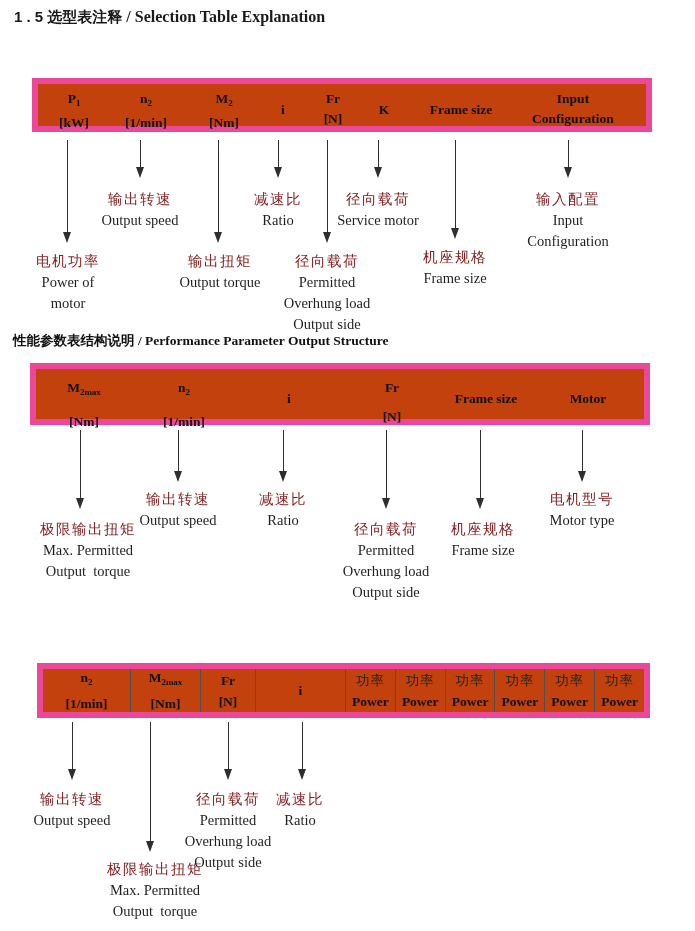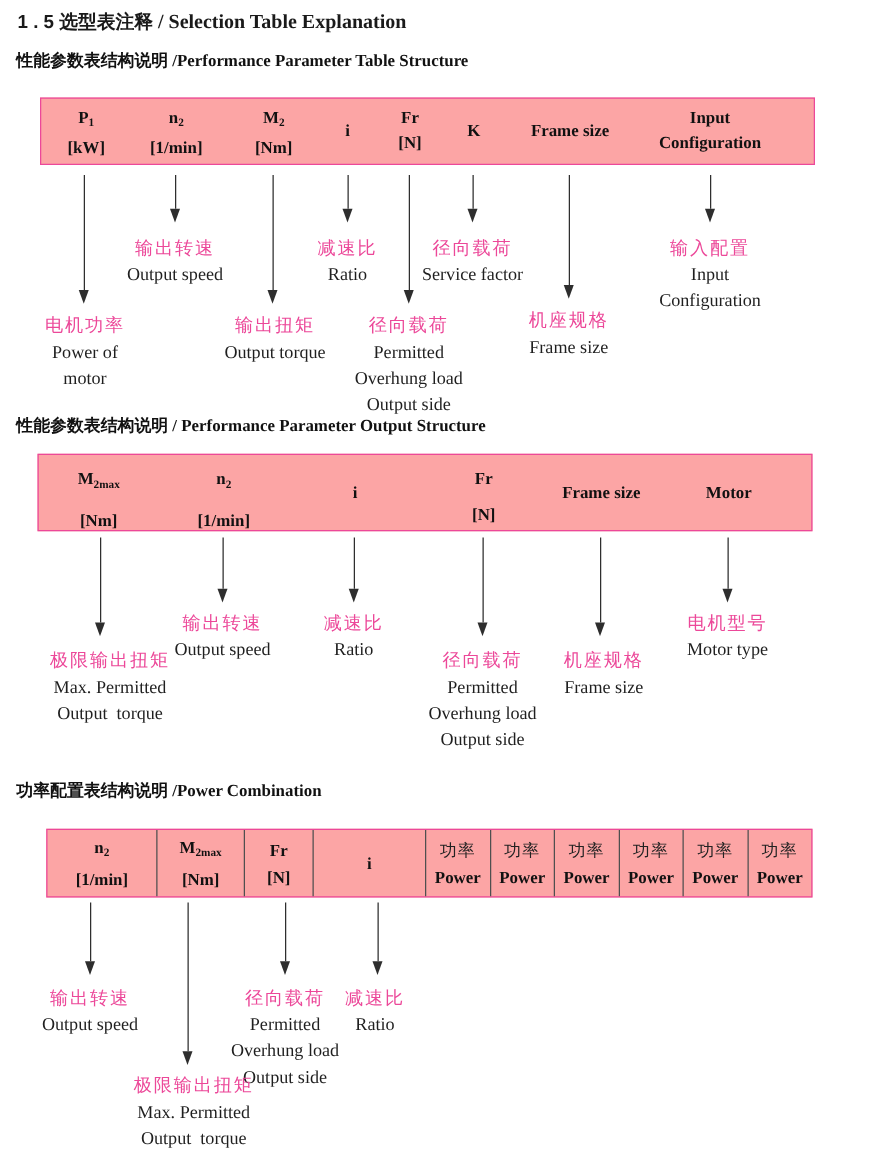--- a/index.html
+++ b/index.html
@@ -5,35 +5,35 @@
   html,body{margin:0;padding:0;background:#fff;}
   #page{position:relative;width:695px;height:931px;background:#ffffff;overflow:hidden;color:#1a1a1a;}
 
   .title{position:absolute;left:14px;top:8px;white-space:nowrap;}
   .title .t-zh{font-family:"Liberation Sans","DejaVu Sans",sans-serif;font-weight:bold;font-size:15px;}
   .title .t-en{font-family:"Liberation Serif","DejaVu Serif",serif;font-weight:bold;font-size:16px;}
 
   .heading{position:absolute;left:13px;white-space:nowrap;font-weight:bold;font-size:13.5px;
            font-family:"Liberation Serif","DejaVu Serif",serif;color:#111;}
 
-  .tbl{position:absolute;background:#fca5a5;border:1px solid #ec4899;box-sizing:border-box;}
+  .tbl{position:absolute;background:#c2410c;border:6px solid #ec4899;box-sizing:border-box;}
   .cell{position:absolute;transform:translateX(-50%);text-align:center;white-space:nowrap;
         font-family:"Liberation Serif","DejaVu Serif",serif;font-weight:bold;font-size:13.5px;
         line-height:20px;color:#111;}
   .cell.wide{line-height:29px;}
   sub{font-size:9px;vertical-align:-3px;}
 
   .arrow{position:absolute;width:0;border-left:1.5px solid #2e2e2e;}
   .arrow::after{content:"";position:absolute;left:-5.2px;bottom:-11px;
                 border-left:4.5px solid transparent;border-right:4.5px solid transparent;
                 border-top:11px solid #2e2e2e;}
 
   .lbl{position:absolute;transform:translateX(-50%);text-align:center;white-space:nowrap;}
   .lbl .zh{font-family:"Liberation Sans","DejaVu Sans",sans-serif;font-size:14.5px;line-height:22px;
-           letter-spacing:1.5px;color:#ec4899;}
+           letter-spacing:1.5px;color:#7f1d1d;}
   .lbl .en{font-family:"Liberation Serif","DejaVu Serif",serif;font-size:14.5px;line-height:21px;color:#1f1f1f;}
 
   #t3{display:flex;}
   #t3 .c3{box-sizing:border-box;border-right:1px solid #4f4f4f;display:flex;flex-direction:column;
           justify-content:center;align-items:center;text-align:center;white-space:nowrap;
           font-family:"Liberation Serif","DejaVu Serif",serif;font-weight:bold;font-size:13.5px;
           line-height:21px;color:#111;}
   #t3 .c3:last-child{border-right:none;}
   #t3 .zh3{font-family:"Liberation Sans","DejaVu Sans",sans-serif;font-weight:normal;font-size:13.5px;
            letter-spacing:1px;color:#222;}
@@ -41,21 +41,20 @@
 </head>
 <body>
 
 <div id="page">
 
   <div class="title">
     <span class="t-zh">1 . 5 选型表注释</span>
     <span class="t-en"> / Selection Table Explanation</span>
   </div>
 
-  <div class="heading" style="top:40px;">性能参数表结构说明 /Performance Parameter Table Structure</div>
 
   <div class="tbl" id="t1" style="left:32px;top:78px;width:620px;height:54px;">
     <div class="cell" style="left:36px;top:5px;">
       <div><span>P</span><sub>1</sub></div>
       <div>[kW]</div>
     </div>
     <div class="cell" style="left:108px;top:5px;">
       <div><span>n</span><sub>2</sub></div>
       <div>[1/min]</div>
     </div>
@@ -88,21 +87,21 @@
   <div class="lbl" style="left:140px;top:188px;">
     <div class="zh">输出转速</div>
     <div class="en">Output speed</div>
   </div>
   <div class="lbl" style="left:278px;top:188px;">
     <div class="zh">减速比</div>
     <div class="en">Ratio</div>
   </div>
   <div class="lbl" style="left:378px;top:188px;">
     <div class="zh">径向载荷</div>
-    <div class="en">Service factor</div>
+    <div class="en">Service motor</div>
   </div>
   <div class="lbl" style="left:568px;top:188px;">
     <div class="zh">输入配置</div>
     <div class="en">Input</div>
     <div class="en">Configuration</div>
   </div>
 
   <div class="lbl" style="left:68px;top:250px;">
     <div class="zh">电机功率</div>
     <div class="en">Power of</div>
@@ -171,21 +170,20 @@
     <div class="zh">径向载荷</div>
     <div class="en">Permitted</div>
     <div class="en">Overhung load</div>
     <div class="en">Output side</div>
   </div>
   <div class="lbl" style="left:483px;top:518px;">
     <div class="zh">机座规格</div>
     <div class="en">Frame size</div>
   </div>
 
-  <div class="heading" style="top:624px;">功率配置表结构说明 /Power Combination</div>
 
   <div class="tbl" id="t3" style="left:37px;top:663px;width:613px;height:55px;">
     <div class="c3" style="width:88px;">
       <div><span>n</span><sub>2</sub></div>
       <div>[1/min]</div>
     </div>
     <div class="c3" style="width:70px;">
       <div><span>M</span><sub>2max</sub></div>
       <div>[Nm]</div>
     </div>

